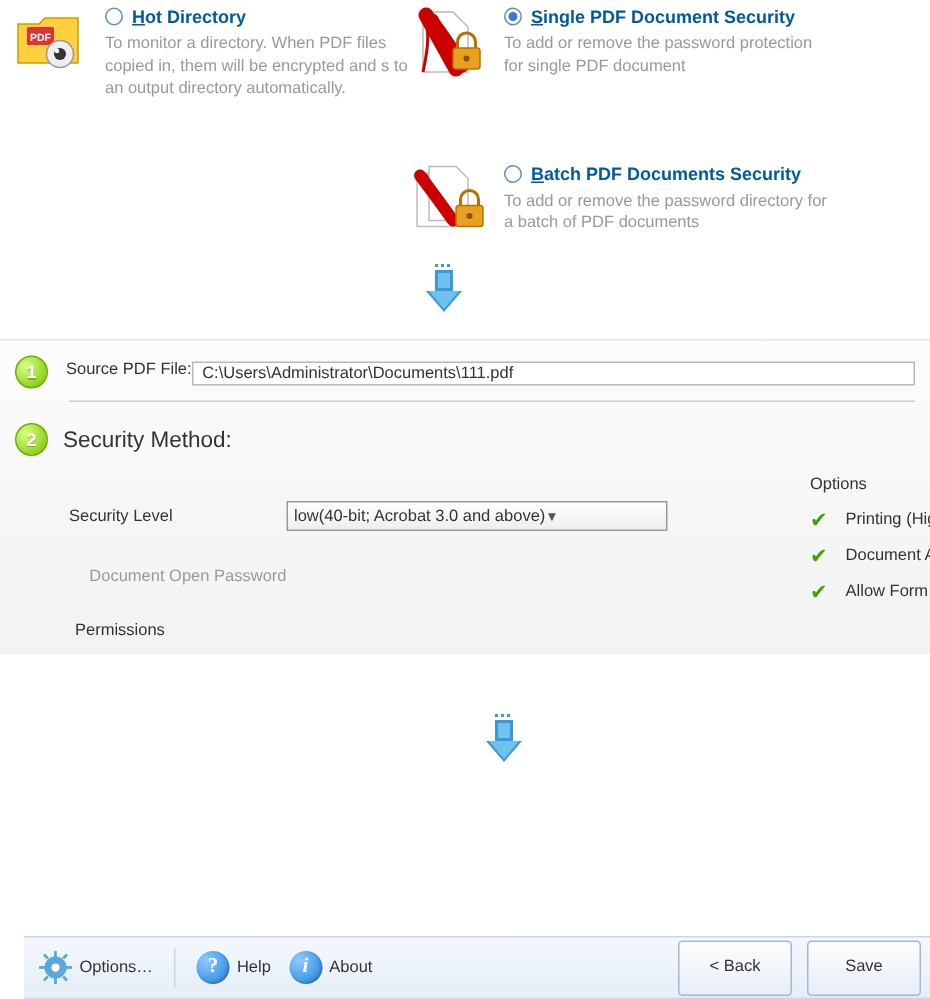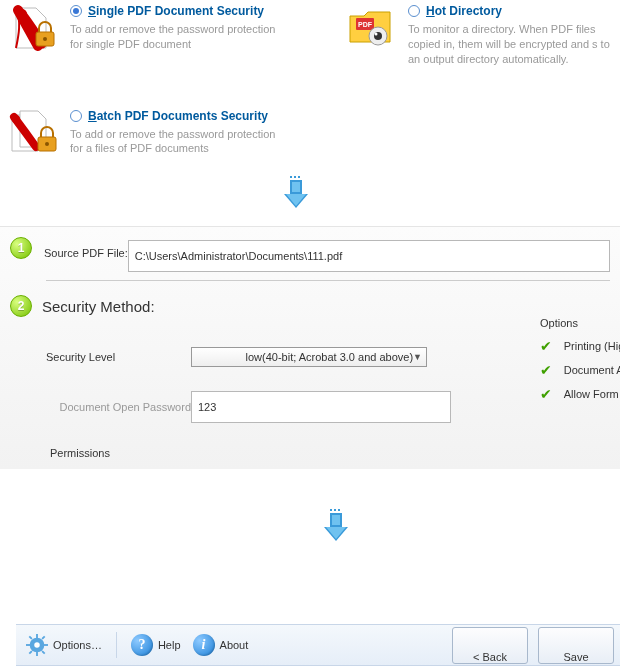--- a/index.html
+++ b/index.html
@@ -17,52 +17,70 @@
 .radio-label { color: #005a9e; font-weight: bold; font-size: 12px; }
 .radio-label u { text-decoration: underline; }
 .mode-desc { color: #999; font-size: 11px; line-height: 1.35; margin-top: 4px; max-width: 220px; }
 .arrow-down { display: block; margin: 8px auto 14px auto; }
 .step-panel { background: linear-gradient(#fcfcfc, #f2f2f2); border-top: 1px solid #e5e5e5; padding: 10px 10px 8px 10px; position: relative; overflow: hidden; }
 .step-row { display: flex; align-items: flex-start; margin-bottom: 8px; }
 .step-num { width: 22px; height: 22px; border-radius: 50%; background: radial-gradient(circle at 30% 30%, #d9ff80, #76c000); border: 1px solid #6ab000; color: #fff; font-weight: bold; font-size: 12px; display: flex; align-items: center; justify-content: center; margin-right: 12px; flex-shrink: 0; text-shadow: 0 1px 0 rgba(0,0,0,0.25); }
 .step-body { flex: 1; padding-top: 3px; }
 .field-label { color: #333; font-size: 11px; margin-bottom: 6px; display: inline-block; }
 .inline-row { display: flex; align-items: center; }
-.text-input { border: 1px solid #b8b8b8; background: #fff; padding: 3px 6px; font-size: 11px; color: #333; height: 32px; }
+.text-input { border: 1px solid #b8b8b8; background: #fff; padding: 3px 6px; font-size: 11px; color: #333; height: 16px; }
 .underline-hr { border: none; border-bottom: 1px solid #ccc; margin: 4px 0 0 36px; }
 .sec-body { margin-left: 36px; }
 .sec-title { color: #333; font-size: 15px; margin: 0 0 8px -2px; }
 .form-row { display: flex; align-items: center; margin: 24px 0; }
 .form-row .lbl { width: 145px; color: #333; font-size: 11px; }
 .form-row .lbl.disabled { color: #999; text-align: right; }
-.select { border: 1px solid #999; background: linear-gradient(#fff, #eee); height: 20px; width: 236px; padding: 1px 4px; font-size: 11px; display: flex; align-items: center; justify-content: flex-end; }
+.select { border: 1px solid #999; background: linear-gradient(#fff, #eee); height: 20px; width: 254px; padding: 1px 4px; font-size: 11px; display: flex; align-items: center; justify-content: flex-start; }
 .select .caret { font-size: 9px; color: #555; }
 .check-row { display: flex; align-items: center; gap: 6px; margin: 8px 0 6px 0; }
 .checkbox { width: 13px; height: 13px; border: 1px solid #8e8e8e; background: linear-gradient(#fff, #eaeaea); }
 .options-box { position: absolute; right: -50px; top: 90px; width: 130px; }
 .opt-title { color: #333; font-size: 11px; margin-bottom: 10px; }
 .opt-item { display: flex; align-items: center; gap: 12px; margin: 10px 0; color: #333; font-size: 11px; }
 .checkmark { color: #3fa000; font-size: 14px; line-height: 1; }
 .perm-head { color: #333; font-size: 11px; margin: 10px 0 2px 4px; }
 .bottom-bar { position: absolute; left: 16px; right: 0; bottom: 0; height: 42px; background: linear-gradient(#f4f8fc, #e6eef8); border-top: 1px solid #c8d6e8; border-bottom: 1px solid #c8d6e8; display: flex; align-items: center; padding: 0 6px; gap: 4px; }
 .bb-item { display: flex; align-items: center; gap: 5px; padding: 2px 4px; color: #333; cursor: default; }
 .bb-sep { width: 1px; height: 26px; background: #c8d6e8; margin: 0 6px; }
-.bb-btn { height: 37px; min-width: 76px; border: 1px solid #a8b8cc; background: linear-gradient(#fdfdfe, #e8eef6); border-radius: 3px; font-size: 11px; color: #333; padding: 0 12px; display: flex; align-items: flex-end; justify-content: center; cursor: default; }
+.bb-btn { height: 37px; min-width: 76px; border: 1px solid #a8b8cc; background: linear-gradient(#fdfdfe, #e8eef6); border-radius: 3px; font-size: 11px; color: #333; padding: 10px 12px; display: flex; align-items: flex-start; justify-content: center; cursor: default; }
 .bb-right { margin-left: auto; display: flex; gap: 10px; }
 .gear-icon { width: 22px; height: 22px; }
 .round-icon { width: 22px; height: 22px; border-radius: 50%; background: radial-gradient(circle at 30% 30%, #8ecaff, #1a7ed6); color: #fff; display: flex; align-items: center; justify-content: center; font-family: Georgia, serif; font-size: 14px; font-weight: bold; box-shadow: inset -1px -1px 2px rgba(0,0,0,0.2); }
 .round-icon.q::after { content: "?"; }
 .round-icon.i::after { content: "i"; font-style: italic; }
 .svg-arrow { width: 32px; height: 36px; }
 </style>
 </head>
 <body>
 
 <div class="top-section">
   <div class="mode-row">
+
+    <div class="mode-block right">
+      <svg class="mode-icon" viewBox="0 0 50 50">
+        <path d="M4 14 L18 14 L22 10 L44 10 L44 40 L4 40 Z" fill="#ffcf40" stroke="#caa000"></path>
+        <rect x="10" y="16" width="18" height="12" rx="1" fill="#d33"></rect>
+        <text x="19" y="25" font-size="7" fill="#fff" text-anchor="middle" font-weight="bold">PDF</text>
+        <circle cx="32" cy="34" r="9" fill="#eee" stroke="#999"></circle>
+        <circle cx="32" cy="34" r="4" fill="#333"></circle>
+        <circle cx="30" cy="32" r="1.5" fill="#fff"></circle>
+      </svg>
+      <div class="mode-content">
+        <div class="radio-row">
+          <span class="radio-dot"></span>
+          <span class="radio-label"><u>H</u><span>ot Directory</span></span>
+        </div>
+        <div class="mode-desc">To monitor a directory. When PDF files copied in, them will be encrypted and s to an output directory automatically.</div>
+      </div>
+    </div>
 
     <div class="mode-block left">
       <svg class="mode-icon" viewBox="0 0 50 50">
         <path d="M8 6 L28 6 L38 16 L38 46 L8 46 Z" fill="#fff" stroke="#bbb"></path>
         <path d="M8 6 C14 20 10 36 8 46" fill="none" stroke="#c00" stroke-width="2"></path>
         <path d="M10 8 L30 44" stroke="#c00" stroke-width="10" stroke-linecap="round"></path>
         <path d="M6 4 L36 4 L36 8 L6 8 Z" fill="none"></path>
         <path d="M6 4 L38 48" stroke="none"></path>
         <circle cx="14" cy="12" r="5" fill="#c00"></circle>
         <path d="M14 12 Q26 28 34 42" stroke="#c00" stroke-width="9" fill="none" stroke-linecap="round"></path>
@@ -71,57 +89,39 @@
         <circle cx="37" cy="37" r="2" fill="#8a5500"></circle>
       </svg>
       <div class="mode-content">
         <div class="radio-row">
           <span class="radio-dot checked"></span>
           <span class="radio-label"><u>S</u><span>ingle PDF Document Security</span></span>
         </div>
         <div class="mode-desc">To add or remove the password protection for single PDF document</div>
       </div>
     </div>
-
-    <div class="mode-block right">
-      <svg class="mode-icon" viewBox="0 0 50 50">
-        <path d="M4 14 L18 14 L22 10 L44 10 L44 40 L4 40 Z" fill="#ffcf40" stroke="#caa000"></path>
-        <rect x="10" y="16" width="18" height="12" rx="1" fill="#d33"></rect>
-        <text x="19" y="25" font-size="7" fill="#fff" text-anchor="middle" font-weight="bold">PDF</text>
-        <circle cx="32" cy="34" r="9" fill="#eee" stroke="#999"></circle>
-        <circle cx="32" cy="34" r="4" fill="#333"></circle>
-        <circle cx="30" cy="32" r="1.5" fill="#fff"></circle>
-      </svg>
-      <div class="mode-content">
-        <div class="radio-row">
-          <span class="radio-dot"></span>
-          <span class="radio-label"><u>H</u><span>ot Directory</span></span>
-        </div>
-        <div class="mode-desc">To monitor a directory. When PDF files copied in, them will be encrypted and s to an output directory automatically.</div>
-      </div>
-    </div>
-  </div>
-
-  <div class="mode-row" style="margin-top:26px;">
+  </div>
+
+  <div class="mode-row" style="margin-top:26px;justify-content:flex-end;">
     <div class="mode-block left">
       <svg class="mode-icon" viewBox="0 0 50 50">
         <path d="M4 8 L22 8 L30 16 L30 44 L4 44 Z" fill="#fff" stroke="#bbb"></path>
         <path d="M12 4 L30 4 L38 12 L38 40 L12 40 Z" fill="#fff" stroke="#bbb"></path>
         <path d="M6 10 Q18 26 28 40" stroke="#c00" stroke-width="8" fill="none" stroke-linecap="round"></path>
         <circle cx="8" cy="12" r="4" fill="#c00"></circle>
         <rect x="30" y="30" width="18" height="14" rx="2" fill="#e8a020" stroke="#b87000"></rect>
         <path d="M33 30 v-4 a6 6 0 0 1 12 0 v4" fill="none" stroke="#b87000" stroke-width="2"></path>
         <circle cx="39" cy="37" r="2" fill="#8a5500"></circle>
       </svg>
       <div class="mode-content">
         <div class="radio-row">
           <span class="radio-dot"></span>
           <span class="radio-label"><u>B</u><span>atch PDF Documents Security</span></span>
         </div>
-        <div class="mode-desc">To add or remove the password protection for a files of PDF documents</div>
+        <div class="mode-desc">To add or remove the password directory for a batch of PDF documents</div>
       </div>
     </div>
   </div>
 </div>
 
 <svg class="svg-arrow arrow-down" viewBox="0 0 32 36" style="margin-left:280px;">
   <rect x="10" y="0" width="2" height="2" fill="#3a9ad9"></rect>
     <rect x="14" y="0" width="2" height="2" fill="#3a9ad9"></rect>
     <rect x="18" y="0" width="2" height="2" fill="#3a9ad9"></rect>
   <rect x="10" y="4" width="12" height="14" fill="#3a9ad9"></rect>
@@ -154,21 +154,20 @@
       <span class="lbl">Security Level</span>
       <div class="select">
         <span>low(40-bit; Acrobat 3.0 and above)</span>
         <span class="caret">▼</span>
       </div>
     </div>
 
 
     <div class="form-row">
       <span class="lbl disabled" style="padding-left:12px;">Document Open Password</span>
-      <input class="text-input" style="width: 260px;" value="123">
     </div>
 
     <div class="perm-head">Permissions</div>
   </div>
 
   <div class="options-box">
     <div class="opt-title">Options</div>
     <div class="opt-item">
       <span class="checkmark">✔</span>
       <span>Printing (Hig</span>

